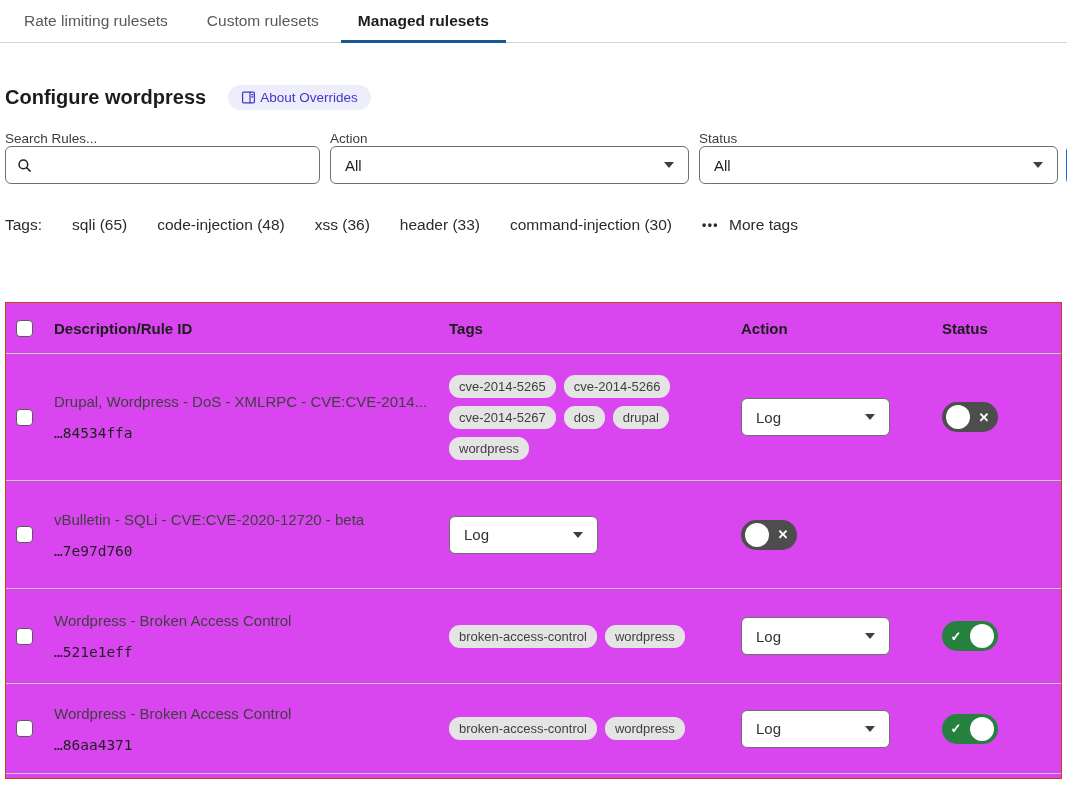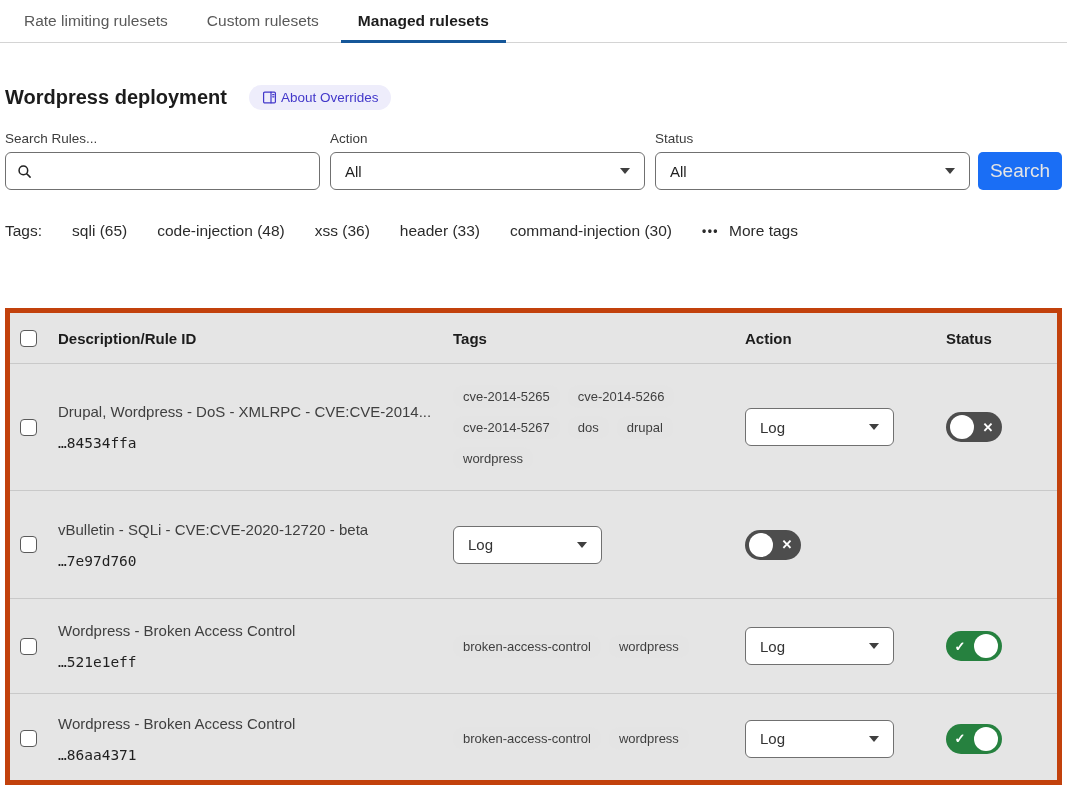--- a/index.html
+++ b/index.html
@@ -16,35 +16,35 @@
   .tab.active { color:#1d1d1d; font-weight:700; }
   .tab.active::after { content:""; position:absolute; left:0; right:0; bottom:-1px; height:3px; background:var(--tab-underline,#155799); }
   
   .main { padding:0 5px; }
   .heading-row { display:flex; align-items:center; gap:22px; margin-top:42px; }
   .page-title { font-size:20px; font-weight:700; color:#1c1c1c; }
   .about-pill { display:inline-flex; align-items:center; gap:4px; background:var(--badge-bg,#eeedfb); color:var(--badge-text,#4338ca); font-size:13.5px; padding:5px 13px; border-radius:14px; cursor:pointer; }
   
   .filters { display:flex; align-items:flex-end; margin-top:21px; }
   .fgroup { display:flex; flex-direction:column; }
-  .flabel { font-size:13.5px; color:#3c3c3c; margin-bottom:6px; }
+  .flabel { font-size:13.5px; color:#3c3c3c; }
   .search-box { width:315px; height:38px; border:1px solid #707070; border-radius:6px; display:flex; align-items:center; padding:0 11px; background:#fff; }
   .search-box input { border:none; outline:none; flex:1; font-size:15px; margin-left:9px; font-family:inherit; background:transparent; }
   .selectbox { height:38px; border:1px solid #707070; border-radius:6px; display:flex; align-items:center; justify-content:space-between; padding:0 14px; font-size:15px; color:#1f1f1f; background:#fff; cursor:pointer; }
-  .filters .selectbox { width:315px; }
+  .filters .selectbox { width:359px; }
   .caret { width:0; height:0; border-left:5px solid transparent; border-right:5px solid transparent; border-top:6px solid #3f3f3f; }
   .ml10 { margin-left:10px; } .ml8 { margin-left:8px; }
   .search-btn { width:85px; height:38px; background:var(--accent-blue,#1a6ef5); color:#e5e5e5; border:none; border-radius:5px; font-size:19px; font-family:inherit; cursor:pointer; }
   
   .tags-bar { display:flex; align-items:center; gap:30px; margin-top:32px; font-size:15.5px; color:#2b2b2b; flex-wrap:nowrap; }
   .tags-bar .tag-filter { cursor:pointer; white-space:nowrap; }
   .more-tags { display:flex; align-items:center; gap:10px; cursor:pointer; }
   .dots { font-size:12px; letter-spacing:1.5px; font-weight:700; color:#2b2b2b; }
   
-  .table { margin-top:68px; border:5px solid #c2410c; height:477px; overflow:hidden; background:#e5e5e5; }
+  .table { margin-top:68px; border:1px solid #c2410c; height:477px; overflow:hidden; background:#d946ef; }
   .thead, .trow { display:grid; grid-template-columns:48px 395px 292px 201px 1fr; align-items:center; }
   .thead { min-height:50px; font-size:15px; font-weight:700; color:#1c1c1c; }
   .trow { border-top:1px solid #c9c9c9; padding:12px 0; }
   .tbody .trow:nth-child(1){ min-height:127px; }
   .tbody .trow:nth-child(2){ min-height:108px; }
   .tbody .trow:nth-child(3){ min-height:95px; }
   .tbody .trow:nth-child(4){ min-height:90px; }
   .trow.partial { min-height:40px; padding:0; }
   .cell-check { padding-left:10px; }
   .checkbox { width:17px; height:17px; border:1.5px solid #5a5a5a; border-radius:4px; background:#fff; cursor:pointer; }
@@ -64,21 +64,21 @@
 
 <div class="tabbar">
     <div class="tab">Rate limiting rulesets</div>
     <div class="tab">Custom rulesets</div>
     <div class="tab active">Managed rulesets</div>
   </div>
 
 <div class="main">
 
   <div class="heading-row">
-    <div class="page-title">Wordpress deployment</div>
+    <div class="page-title">Configure wordpress</div>
     <div class="about-pill">
       <span style="display:inline-flex;">
         <svg width="15" height="15" viewBox="0 0 16 16" fill="none" stroke="currentColor" stroke-width="1.3" stroke-linecap="round">
           <rect x="1.7" y="2.3" width="12.6" height="11.4" rx="1.2"></rect>
           <line x1="9.6" y1="2.3" x2="9.6" y2="13.7"></line>
           <line x1="11.4" y1="5" x2="12.8" y2="5"></line>
           <line x1="11.4" y1="7.3" x2="12.8" y2="7.3"></line>
         </svg>
       </span>
       <span>About Overrides</span>

